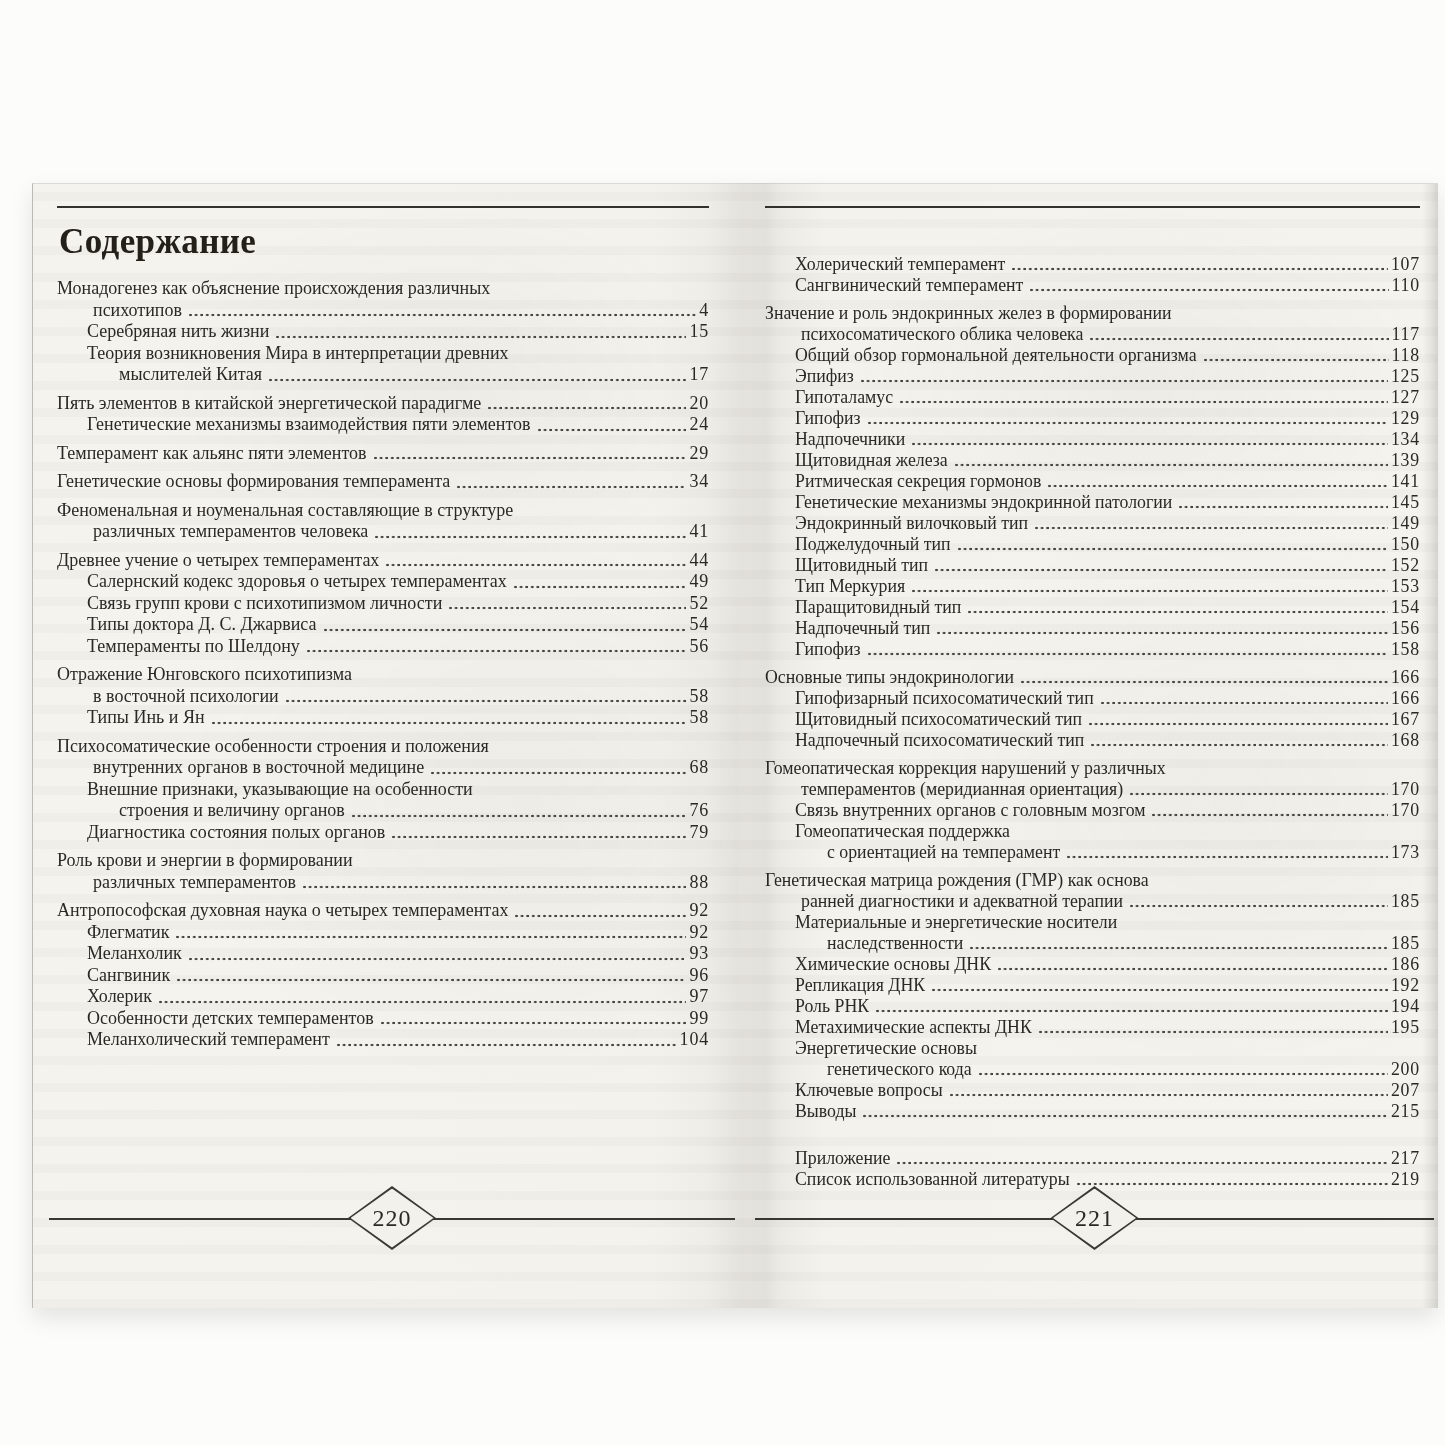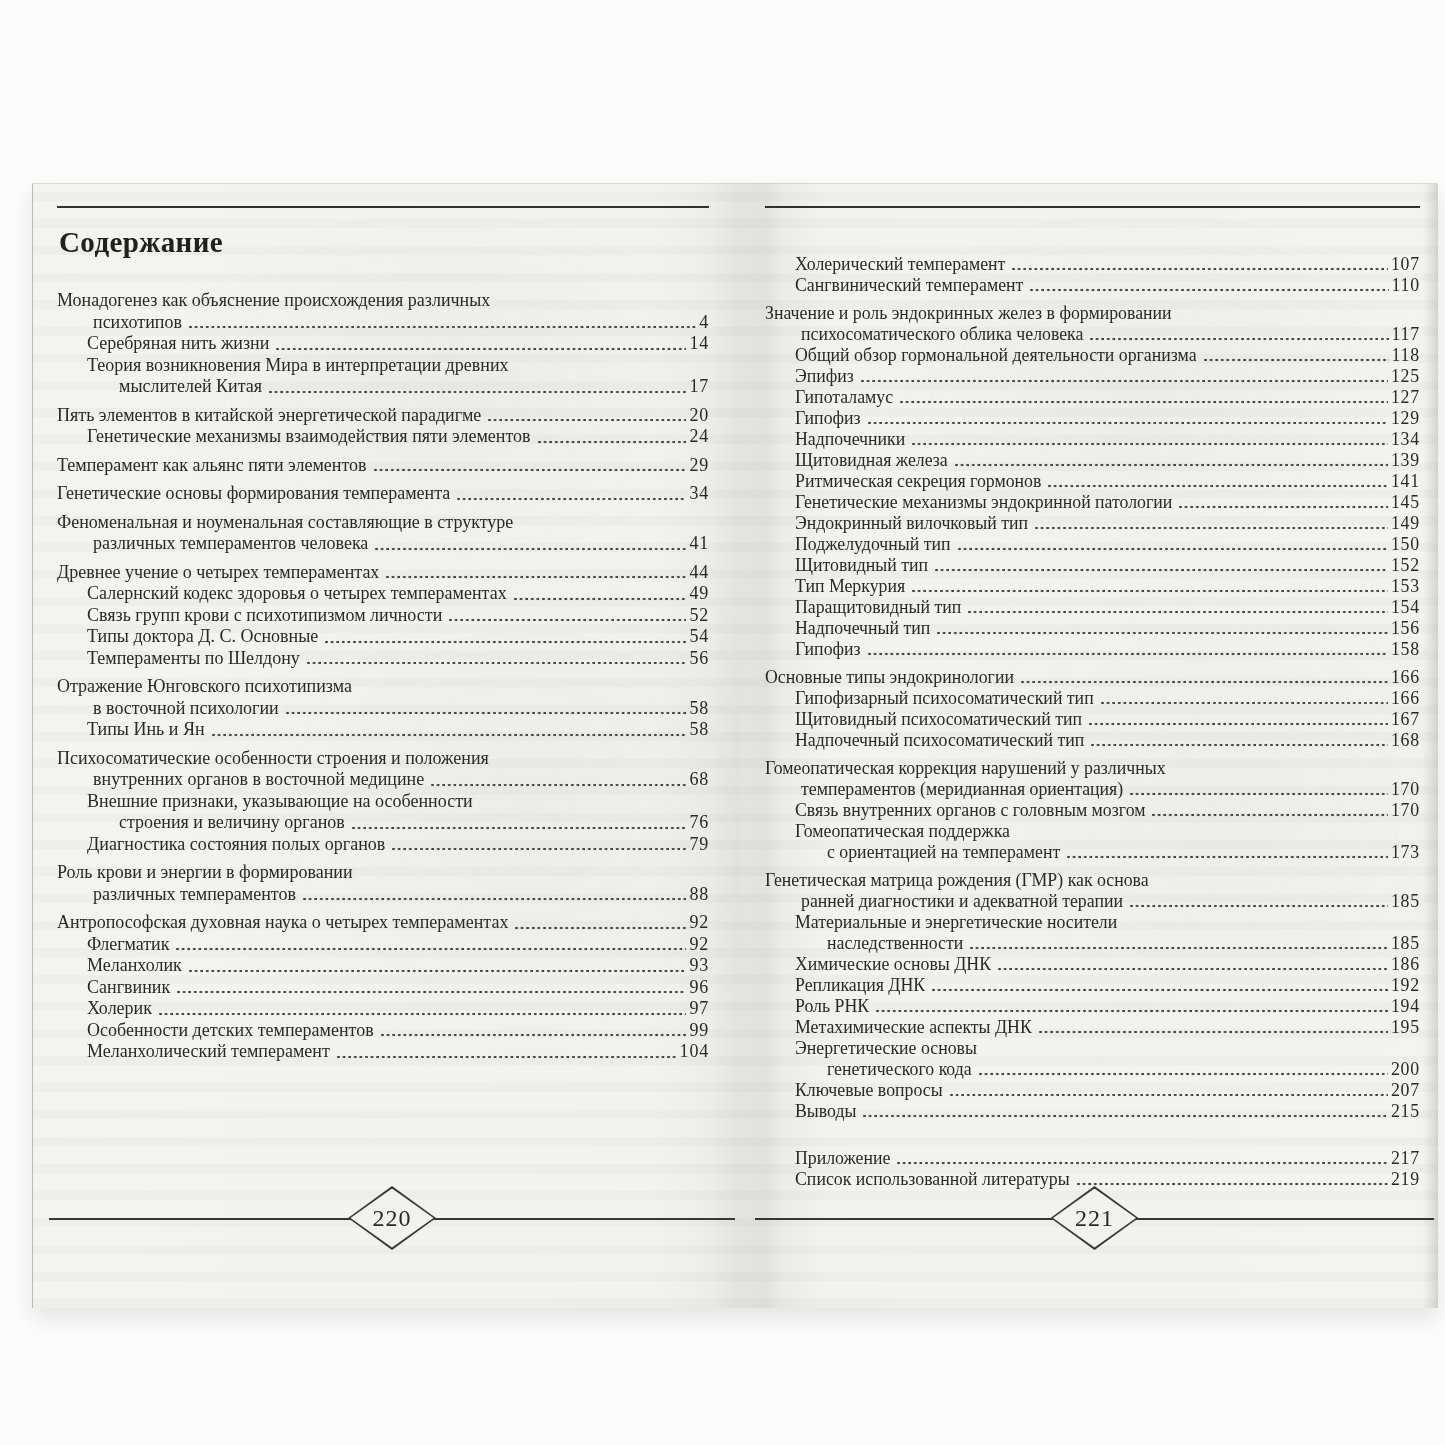--- a/index.html
+++ b/index.html
@@ -41,25 +41,25 @@
   }
   .gutter{
     position:absolute;top:0;bottom:0;left:676px;width:120px;pointer-events:none;
     background:linear-gradient(to right, rgba(0,0,0,0) 0%, rgba(0,0,0,0.055) 48%, rgba(0,0,0,0.03) 58%, rgba(0,0,0,0) 100%);
   }
   .page-inner{position:relative;height:100%;box-sizing:border-box;}
   .page.left  .page-inner{padding:22px 30px 0 24px;}
   .page.right .page-inner{padding:22px 18px 0 26px;}
   .top-rule{border-top:2.5px solid #34322e;height:0;}
   h1.toc-heading{
-    margin:14px 0 0 2px;font-size:29px;line-height:40px;font-weight:700;
+    margin:14px 0 0 2px;font-size:35px;line-height:40px;font-weight:700;
     letter-spacing:0.4px;color:#222019;
   }
   .toc{font-size:18px;}
-  .page.left  .toc{margin-top:28px;line-height:21.5px;}
+  .page.left  .toc{margin-top:16px;line-height:21.5px;}
   .page.right .toc{margin-top:46px;line-height:21px;font-size:17.8px;}
   .entry{margin:0;}
   .entry.l0{margin-top:7px;}
   .toc .entry:first-child{margin-top:0;}
   .entry.gap-large{margin-top:26px;}
   .line{display:flex;align-items:flex-end;}
   .l0 > .line{padding-left:0;}
   .l0 > .line.cont{padding-left:36px;}
   .l1 > .line{padding-left:30px;}
   .l1 > .line.cont{padding-left:62px;}
@@ -103,21 +103,21 @@
             <div class="line cont">
               <span class="txt">психотипов</span>
               <span class="dots"></span>
               <span class="num">4</span>
             </div>
           </div>
           <div class="entry l1">
             <div class="line">
               <span class="txt">Серебряная нить жизни</span>
               <span class="dots"></span>
-              <span class="num">14</span>
+              <span class="num">15</span>
             </div>
           </div>
           <div class="entry l1">
             <div class="line">
               <span class="txt">Теория возникновения Мира в интерпретации древних</span>
             </div>
             <div class="line cont">
               <span class="txt">мыслителей Китая</span>
               <span class="dots"></span>
               <span class="num">17</span>
@@ -177,21 +177,21 @@
           </div>
           <div class="entry l1">
             <div class="line">
               <span class="txt">Связь групп крови с психотипизмом личности</span>
               <span class="dots"></span>
               <span class="num">52</span>
             </div>
           </div>
           <div class="entry l1">
             <div class="line">
-              <span class="txt">Типы доктора Д. С. Основные</span>
+              <span class="txt">Типы доктора Д. С. Джарвиса</span>
               <span class="dots"></span>
               <span class="num">54</span>
             </div>
           </div>
           <div class="entry l1">
             <div class="line">
               <span class="txt">Темпераменты по Шелдону</span>
               <span class="dots"></span>
               <span class="num">56</span>
             </div>

